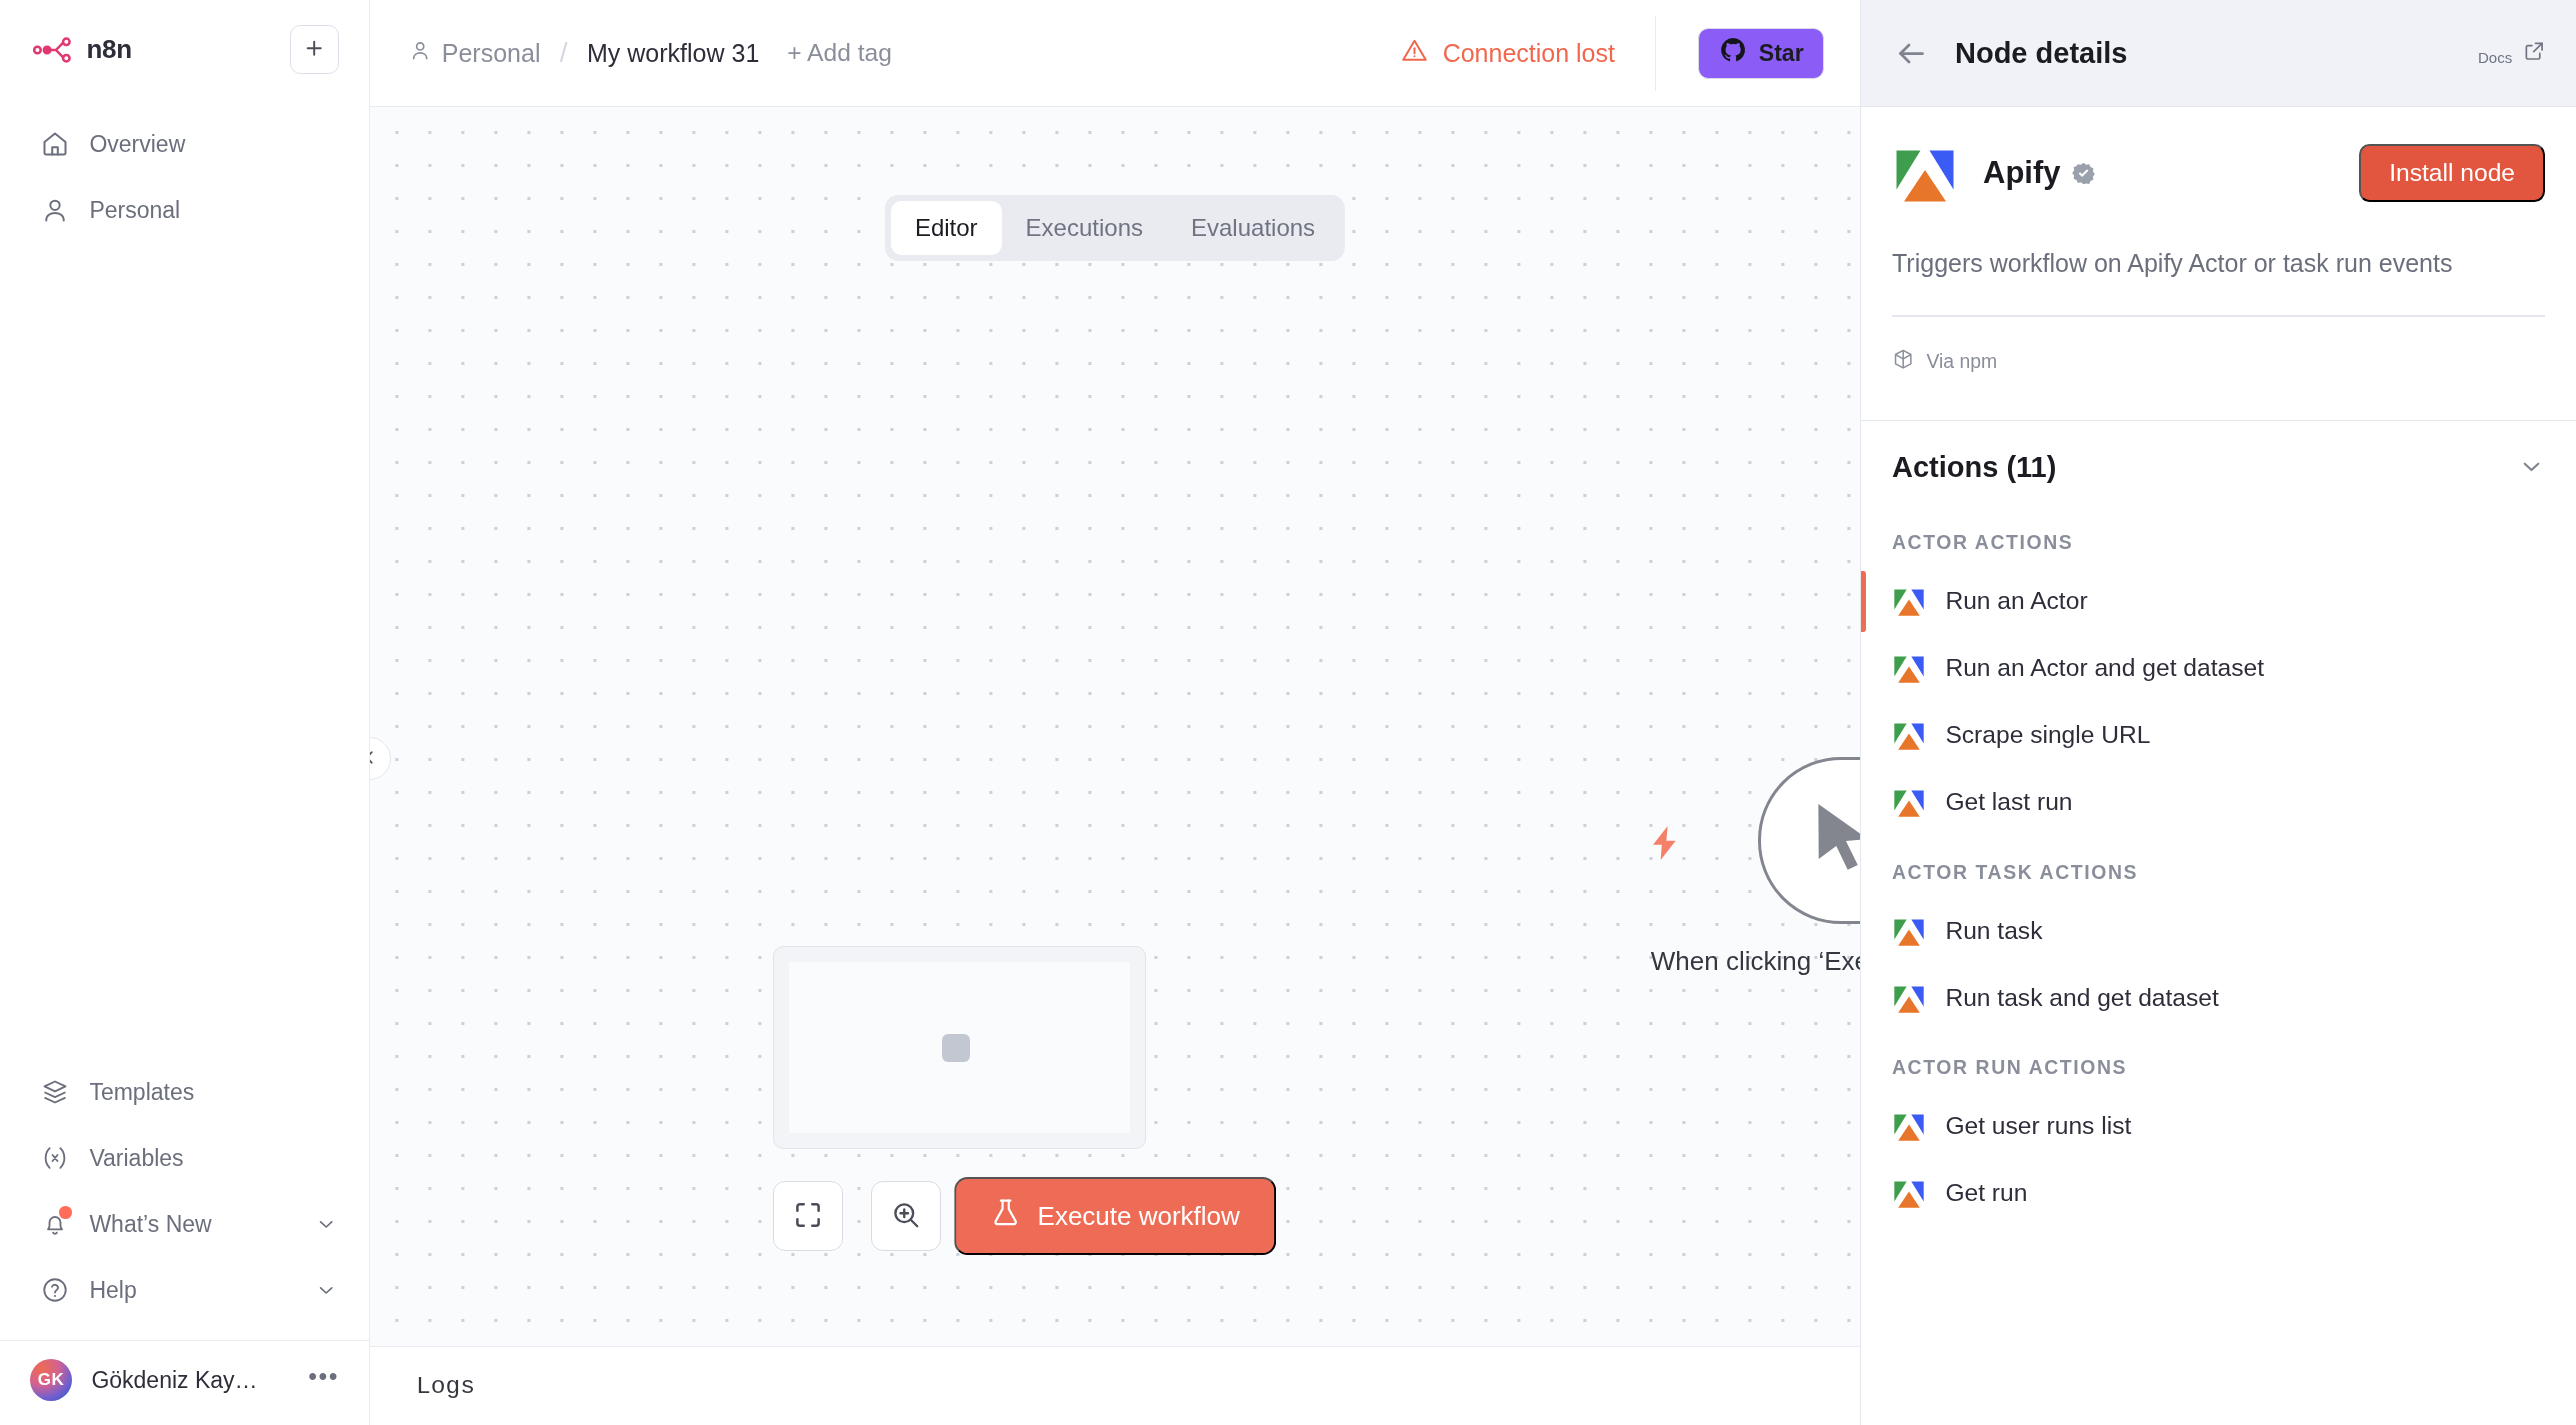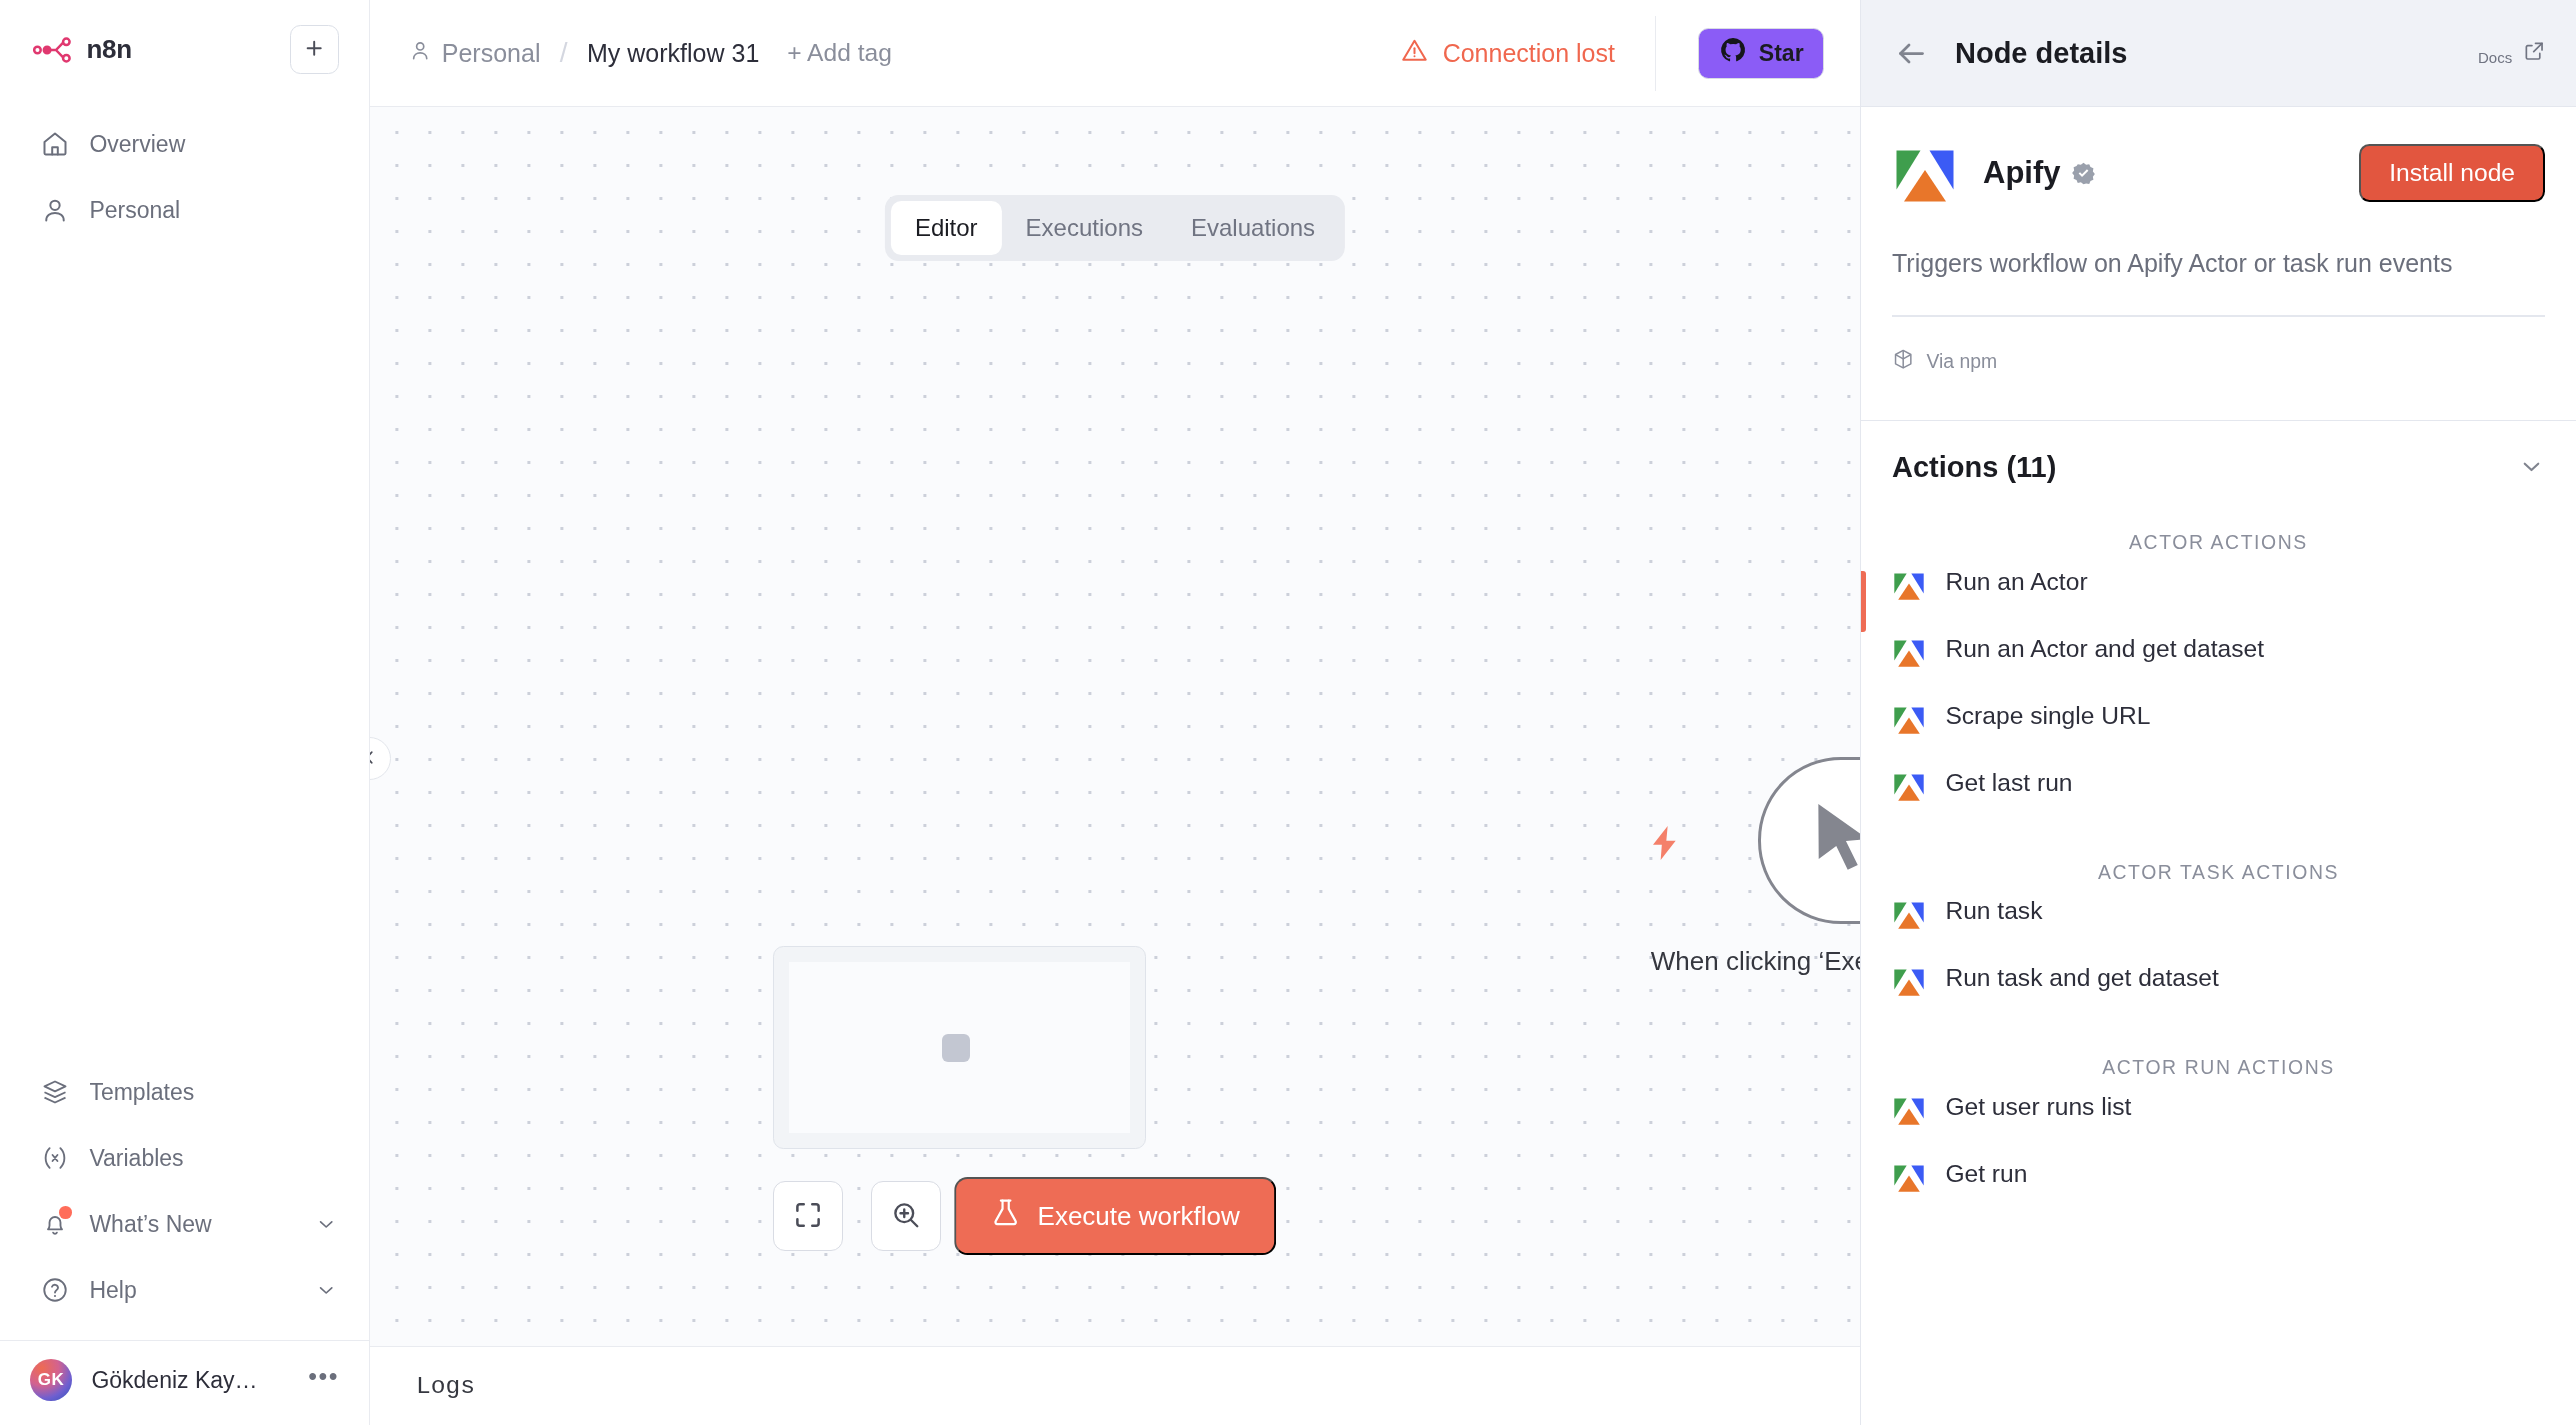--- a/index.html
+++ b/index.html
@@ -195,26 +195,25 @@
 
   .ndv-actions-head {
     display: flex; align-items: center; padding: 51px 31px 0 31px;
     border-top: 1.5px solid #e4e7ee; margin-top: 45px; padding-top: 30px;
   }
   .ndv-actions-title { font-size: 29px; font-weight: 700; color: #1b1c22; }
   .ndv-actions-chev { margin-left: auto; color: #80848f; }
 
   .ndv-list { padding-top: 22.4px; overflow: hidden; }
   .grp-title {
-    font-size: 19.4px; letter-spacing: 1.6px; color: #8a8e9b; font-weight: 400;
+    font-size: 19.4px; letter-spacing: 1.6px; color: #8a8e9b; font-weight: 700;
     padding: 25px 31px 13.4px 31px;
-    text-align: center;
   }
   .act-item {
-    display: flex; gap: 19.4px;
+    display: flex; align-items: center; gap: 19.4px;
     height: 67px; padding: 0 31px; position: relative; cursor: pointer;
   }
   .act-item.hl::before {
     content: ""; position: absolute; left: 0; top: 3px; bottom: 3px;
     width: 5.2px; background: #ee6c55; border-radius: 0 3px 3px 0;
   }
   .act-ico { width: 34px; height: 34px; flex: 0 0 34px; }
   .act-label { font-size: 24.6px; color: #2d2e3a; white-space: nowrap; }
 </style>
 </head>

